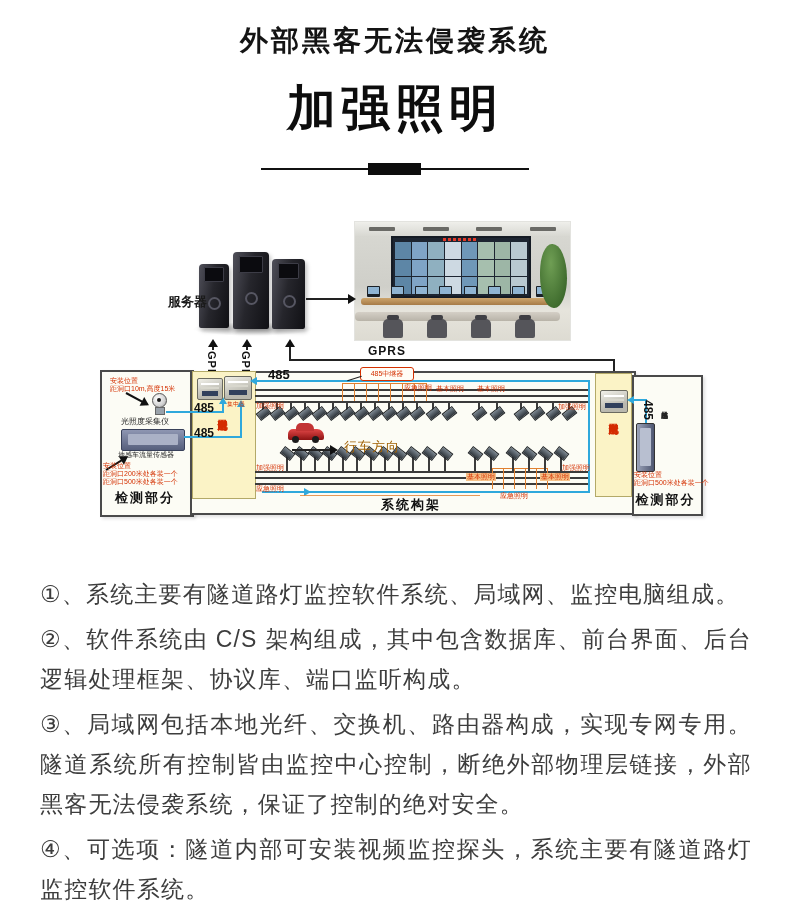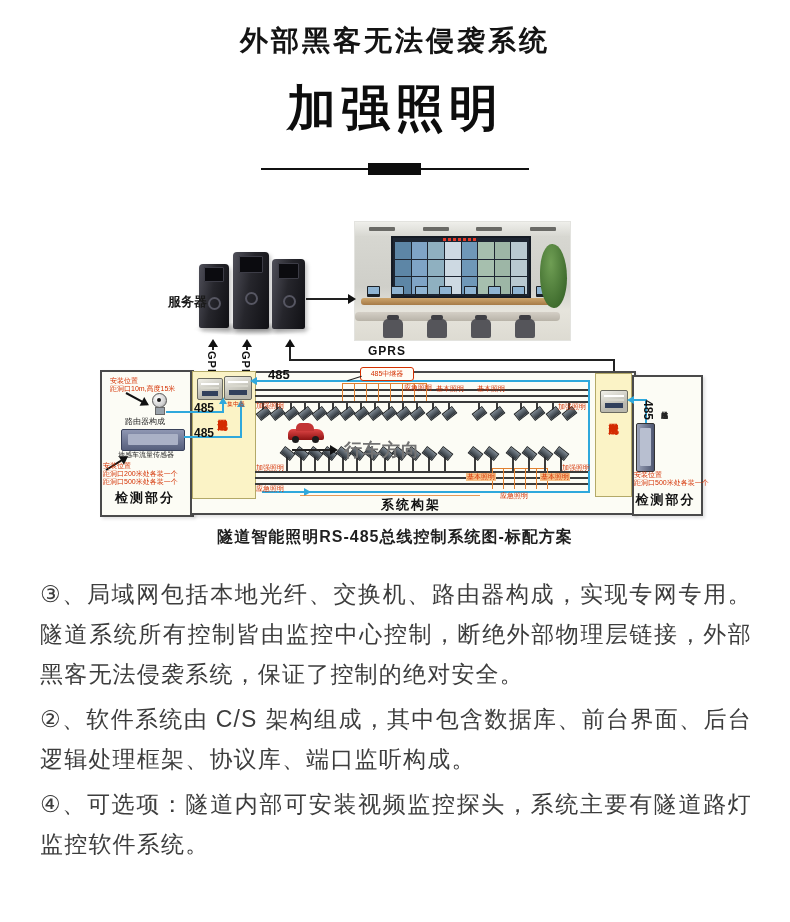--- a/index.html
+++ b/index.html
@@ -92,21 +92,21 @@
   .lamp.t::after{content:'';position:absolute;top:8px;left:-5px;width:11px;height:7px;
         background:linear-gradient(#7a858f,#2c3238);border:1px solid #1e2226;transform:rotate(-38deg);}
   .lamp.b{height:19px;}
   .lamp.b::after{content:'';position:absolute;top:-4px;left:-5px;width:11px;height:7px;
         background:linear-gradient(#7a858f,#2c3238);border:1px solid #1e2226;transform:rotate(38deg);}
   .car{position:absolute;width:36px;height:11px;background:linear-gradient(#e24848,#8c1212);
        border-radius:5px 7px 2px 2px;}
   .car::before{content:'';position:absolute;left:8px;top:-6px;width:18px;height:8px;background:#c23434;border-radius:5px 6px 0 0;}
   .car i{position:absolute;bottom:-3px;width:7px;height:7px;background:#1c1c1c;border-radius:50%;}
   .car i.w1{left:4px;} .car i.w2{left:24px;}
-  .drive-label{position:absolute;font-size:18px;font-weight:bold;color:#737373;letter-spacing:1px;}
+  .drive-label{position:absolute;font-size:13px;font-weight:normal;color:#a16207;letter-spacing:1px;}
   .lbl-o{background:#f6c289;padding:0 1px;}
   
   .caption{position:absolute;left:0;top:527px;width:790px;text-align:center;
            font-size:16px;font-weight:600;letter-spacing:1px;color:#1f1f1f;}
   .paragraphs{position:absolute;left:40px;top:574px;width:712px;}
   .paragraphs p{margin:0 0 5px 0;font-size:23px;line-height:40px;letter-spacing:1.2px;
                 color:#3d3d3d;text-align:justify;}
 </style>
 </head>
 <body>
@@ -204,21 +204,21 @@
     <div class="ybox" style="left:192px;top:371px;width:62px;height:126px;"></div>
     <div class="ybox" style="left:595px;top:373px;width:35px;height:122px;"></div>
     <div class="wbox" style="left:632px;top:375px;width:67px;height:137px;"></div>
 
     <div class="red7" style="left:110px;top:377px;">安装位置</div>
     <div class="red7" style="left:110px;top:385px;">距洞口10m,高度15米</div>
     <div class="darrow" style="left:126px;top:392px;transform:rotate(28deg);"></div>
     <div class="cam" style="left:150px;top:393px;">
         <i></i>
       </div>
-    <div class="blk8" style="left:104px;top:417px;width:82px;">路由器构成</div>
+    <div class="blk8" style="left:104px;top:417px;width:82px;">光照度采集仪</div>
     <div class="sensor-h" style="left:121px;top:429px;width:62px;height:20px;"></div>
     <div class="blk7" style="left:104px;top:451px;width:84px;">地感车流量传感器</div>
     <div class="darrow" style="left:106px;top:469px;transform:rotate(-32deg);"></div>
     <div class="red7" style="left:103px;top:462px;">安装位置</div>
     <div class="red7" style="left:103px;top:470px;">距洞口200米处各装一个</div>
     <div class="red7" style="left:103px;top:478px;">距洞口500米处各装一个</div>
     <div class="section-label" style="left:100px;top:489px;width:90px;">检测部分</div>
 
     <div class="bline" style="left:166px;top:411px;width:58px;height:2px;"></div>
     <div class="bline" style="left:222px;top:402px;width:2px;height:11px;"></div>
@@ -329,21 +329,21 @@
     <div class="ah b-left" style="left:627px;top:396px;"></div>
     <div class="bline" style="left:645px;top:399px;width:2px;height:24px;"></div>
     <div class="v485" style="left:641px;top:400px;">485</div>
     <div class="sensor-v" style="left:636px;top:423px;width:17px;height:47px;"></div>
     <div class="vtext dark" style="left:659px;top:406px;height:66px;font-size:7px;">地感车流量传感器</div>
     <div class="red7" style="left:634px;top:471px;">安装位置</div>
     <div class="red7" style="left:634px;top:479px;">距洞口500米处各装一个</div>
     <div class="section-label" style="left:632px;top:491px;width:67px;">检测部分</div>
   </div>
 
-  <div class="caption">隧道智能照明RS-485总线控制系统图-标配方案</div>
 
   <div class="paragraphs">
+    <p>①、系统主要有隧道路灯监控软件系统、局域网、监控电脑组成。</p>
+    <p>②、软件系统由 C/S 架构组成，其中包含数据库、前台界面、后台逻辑处理框架、协议库、端口监听构成。</p>
     <p>③、局域网包括本地光纤、交换机、路由器构成，实现专网专用。隧道系统所有控制皆由监控中心控制，断绝外部物理层链接，外部黑客无法侵袭系统，保证了控制的绝对安全。</p>
-    <p>②、软件系统由 C/S 架构组成，其中包含数据库、前台界面、后台逻辑处理框架、协议库、端口监听构成。</p>
     <p>④、可选项：隧道内部可安装视频监控探头，系统主要有隧道路灯监控软件系统。</p>
   </div>
 
 </div>
 
 </body></html>

